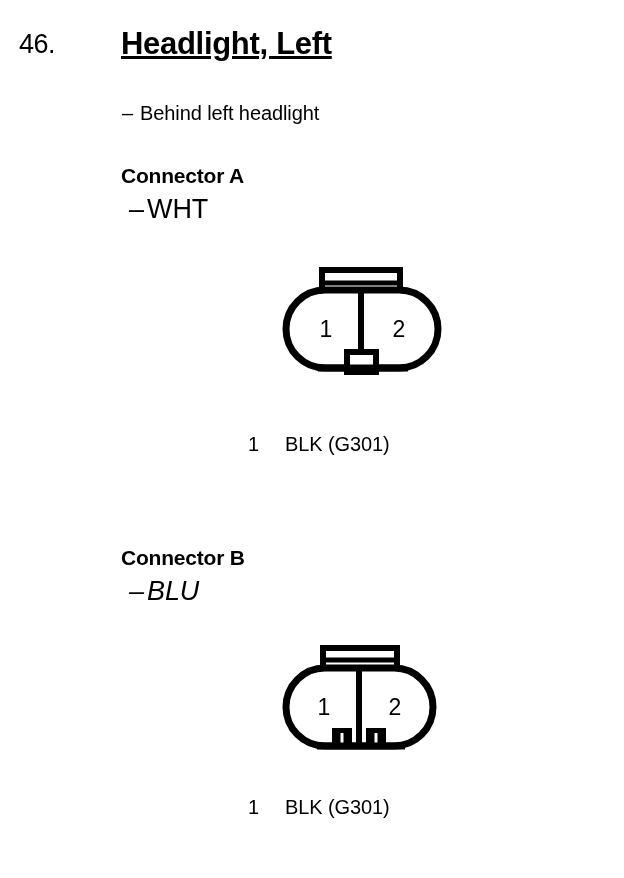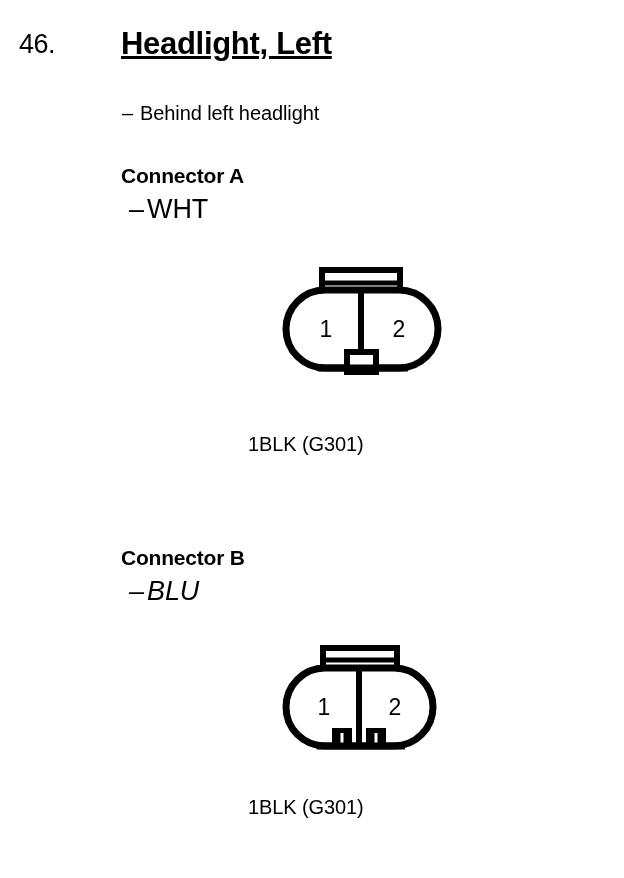--- a/index.html
+++ b/index.html
@@ -113,21 +113,21 @@
     line-height: 27px;
     white-space: nowrap;
     letter-spacing: -0.1px;
   }
   .pin-num {
     display: inline-block;
     width: 15px;
     text-align: right;
   }
   .pin-label {
-    margin-left: 0;
+    margin-left: 26px;
   }
 </style>
 </head>
 <body>
 
 <div class="page">
 
   <div class="header">
     <div class="item-number">46.</div>
     <div class="item-title">Headlight, Left</div>

